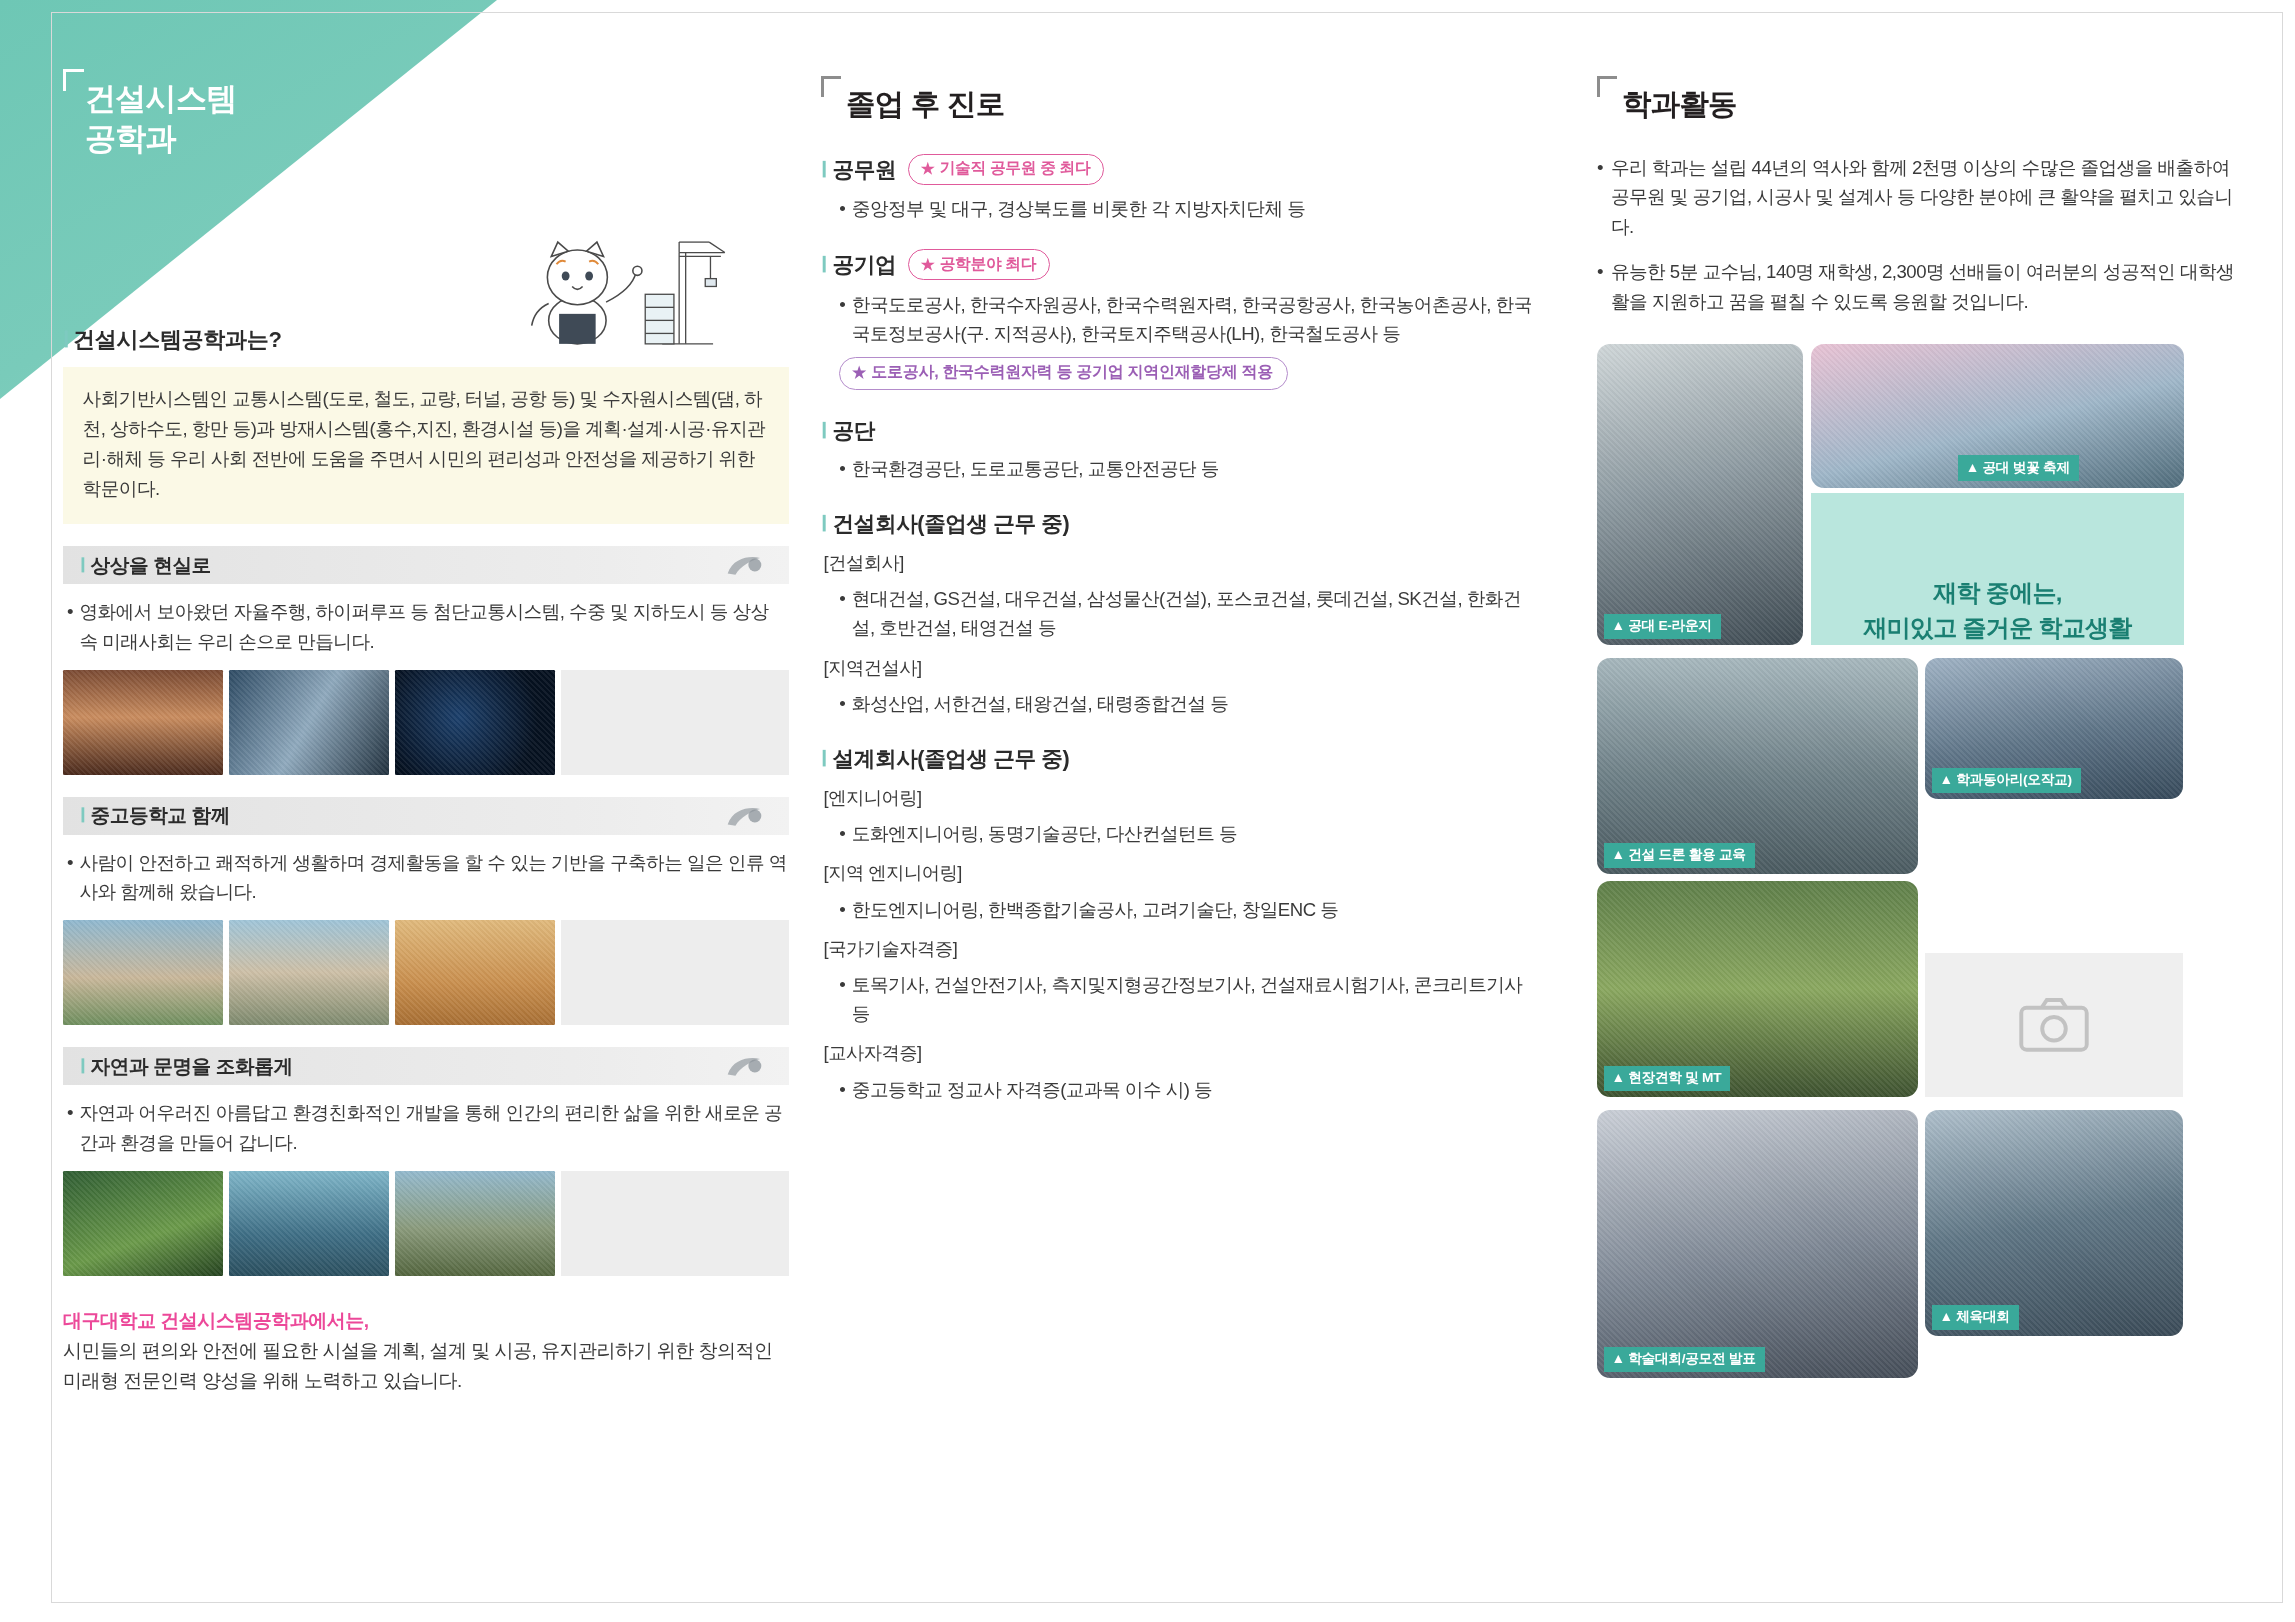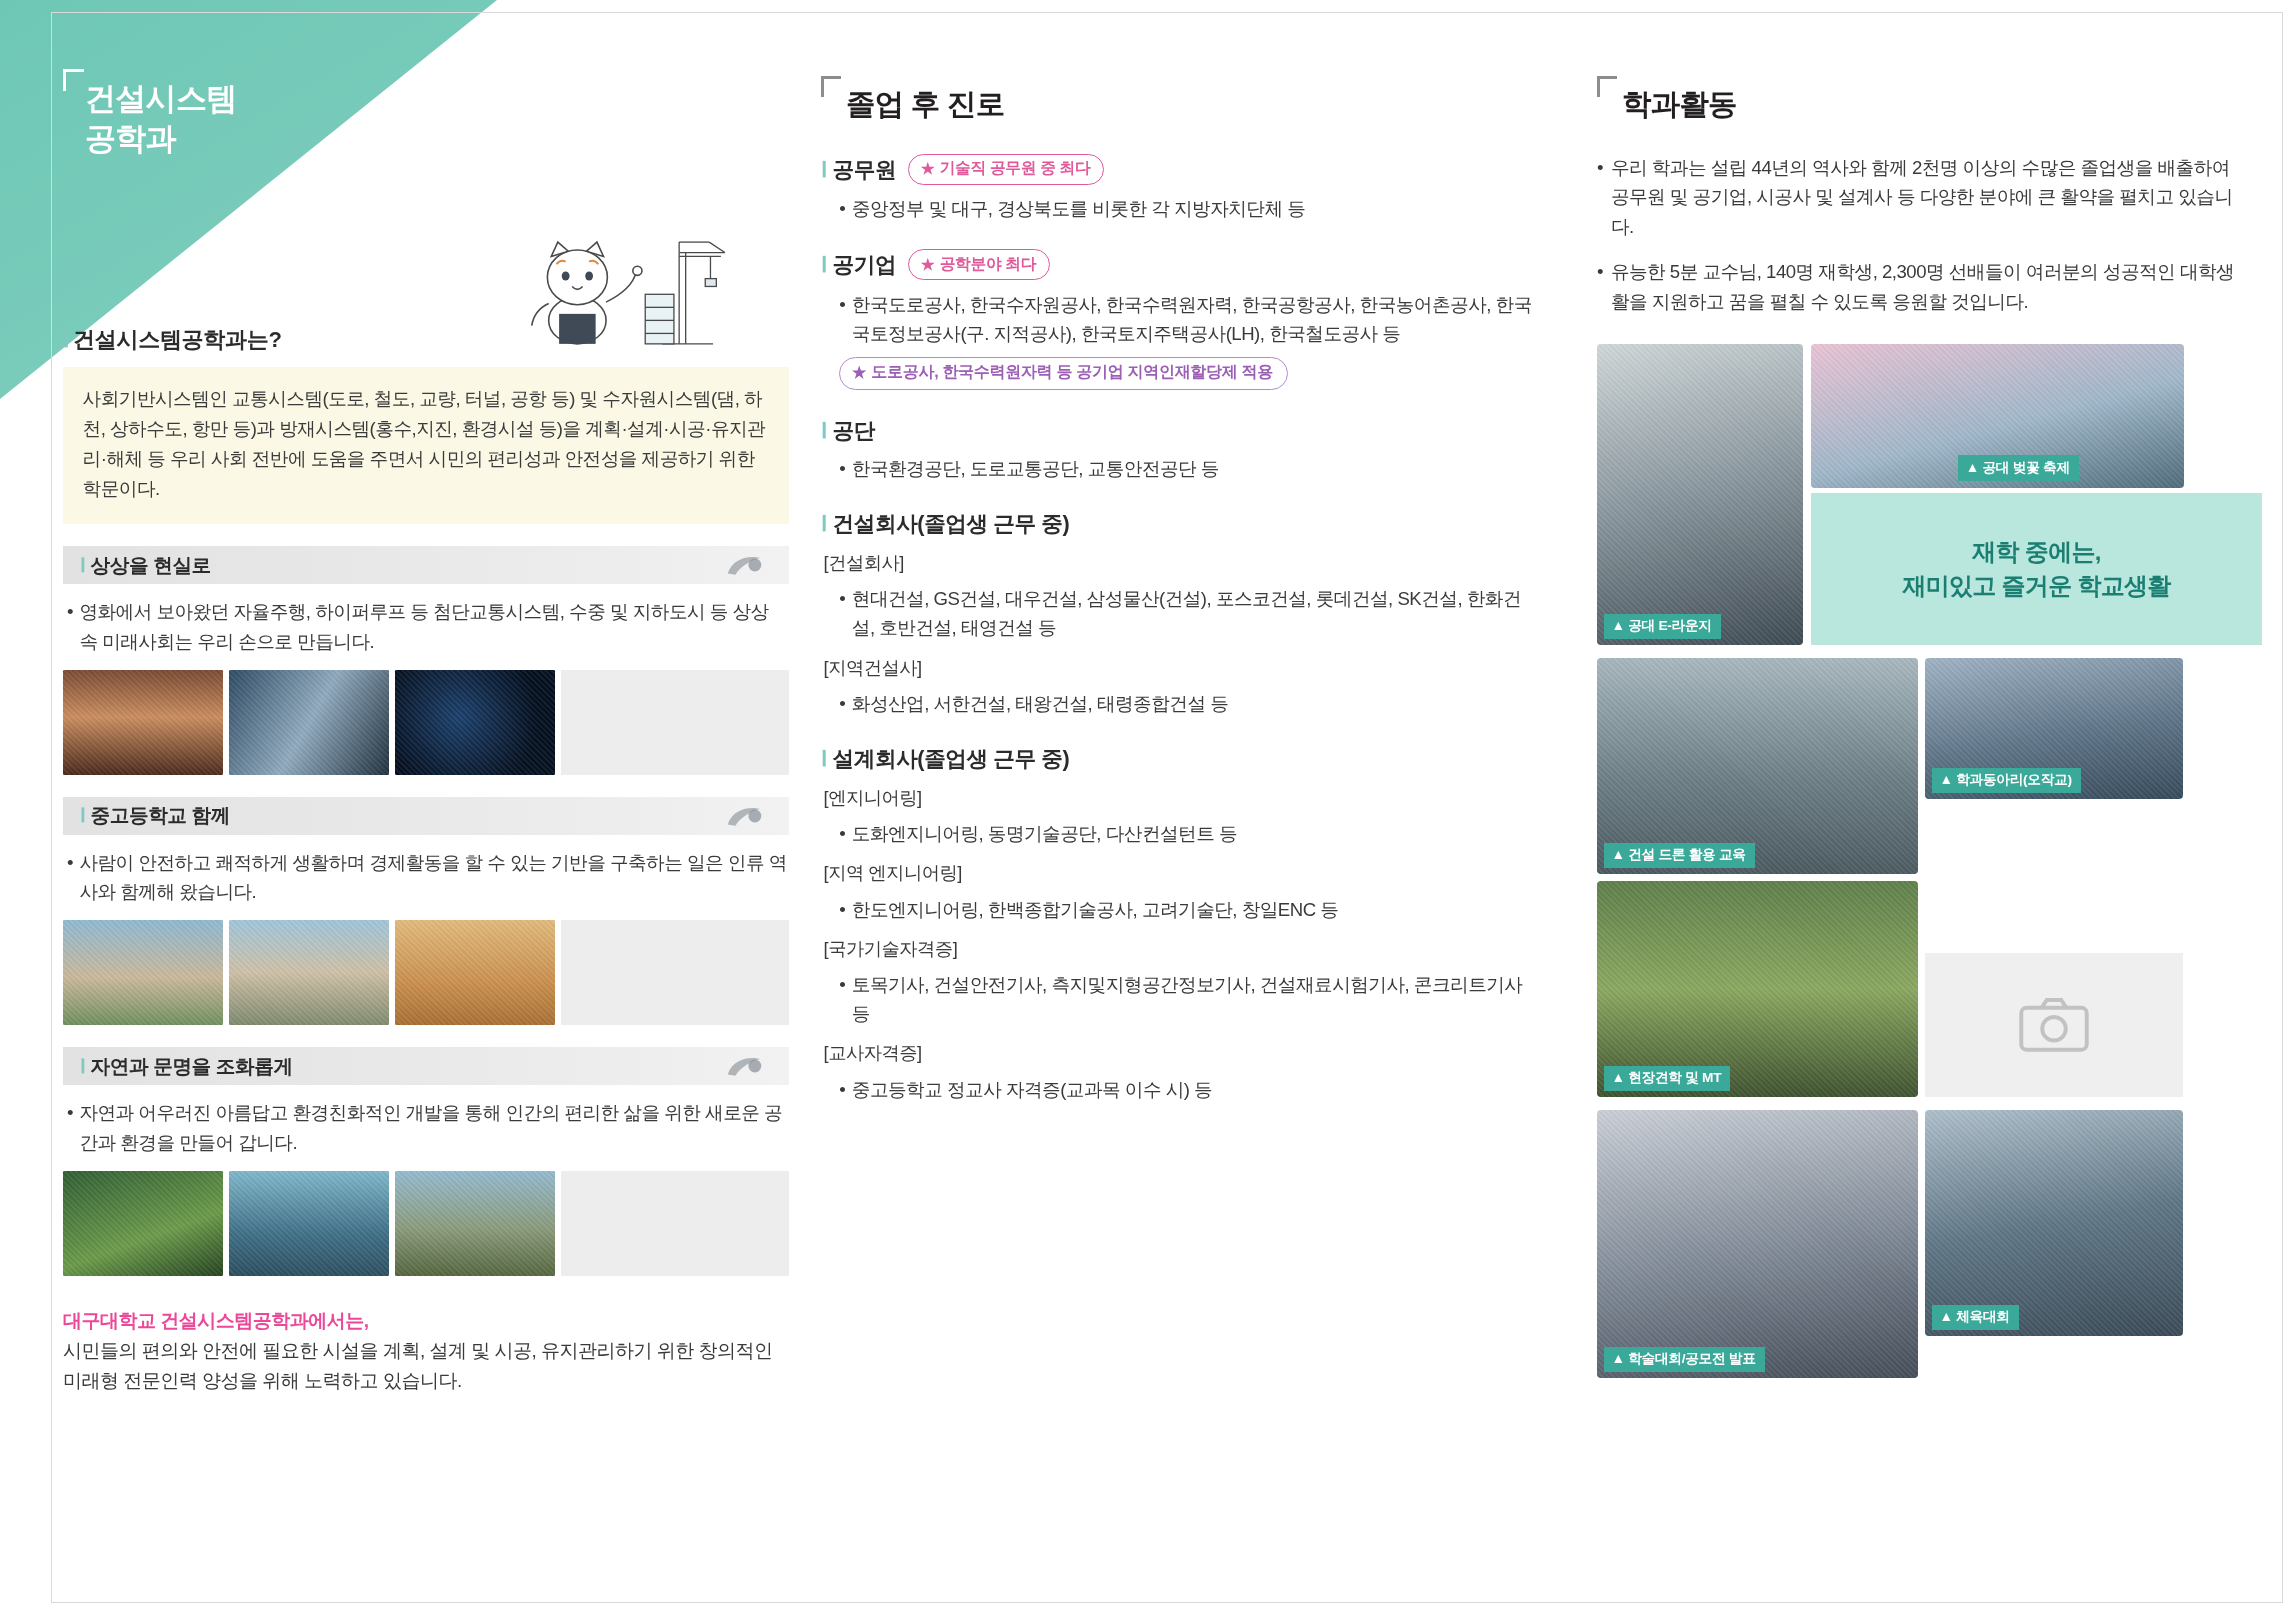--- a/index.html
+++ b/index.html
@@ -135,21 +135,21 @@
   
   #col3 { position: absolute; left: 1597px; top: 85px; width: 648px; z-index: 5; }
   .li3 {
     margin: 15.7px 0 0 0; font-size: 18.6px; line-height: 1.6; color: #3a3a3a;
     letter-spacing: -0.5px; display: flex; gap: 7.9px;
   }
   .li3 .dot { flex: 0 0 auto; }
 
   .gallery { position: relative; margin-top: 27.5px; width: 628px; }
   .gcell {
-    position: absolute; overflow: hidden; border-radius: 4px;
+    position: absolute; overflow: hidden; border-radius: 13px;
   }
   .cap {
     position: absolute; left: 6.5px; bottom: 6.5px;
     background: #3aa99a; color: #fff; font-size: 13.7px; font-weight: bold;
     padding: 3.3px 9.2px 3.9px 7.9px; letter-spacing: -0.3px; white-space: nowrap;
   }
   .mintbox {
     position: absolute; background: #b9e6dd; display: flex; align-items: center;
     justify-content: center; text-align: center;
   }
@@ -424,21 +424,21 @@
   <div class="gallery" style="height:1112px;">
 
     <div class="gcell p-lounge" style="left:0; top:0; width:206px; height:301px;">
       <div class="noise"></div>
       <div class="cap">▲ 공대 E-라운지</div>
     </div>
     <div class="gcell p-fest" style="left:214px; top:0; width:373px; height:144px;">
       <div class="noise"></div>
       <div class="cap" style="left:auto; right:105px; bottom:7.9px;">▲ 공대 벚꽃 축제</div>
     </div>
-    <div class="mintbox" style="left:214px; top:149px; width:451px; height:152px;">
+    <div class="mintbox" style="left:214px; top:149px; width:373px; height:152px;align-items:flex-end;">
       <span>
         <span>재학 중에는,</span><br>
         <span>재미있고 즐거운 학교생활</span>
       </span>
     </div>
 
     <div class="gcell p-drone" style="left:0; top:314px; width:321px; height:216px;">
       <div class="noise"></div>
       <div class="cap">▲ 건설 드론 활용 교육</div>
     </div>

